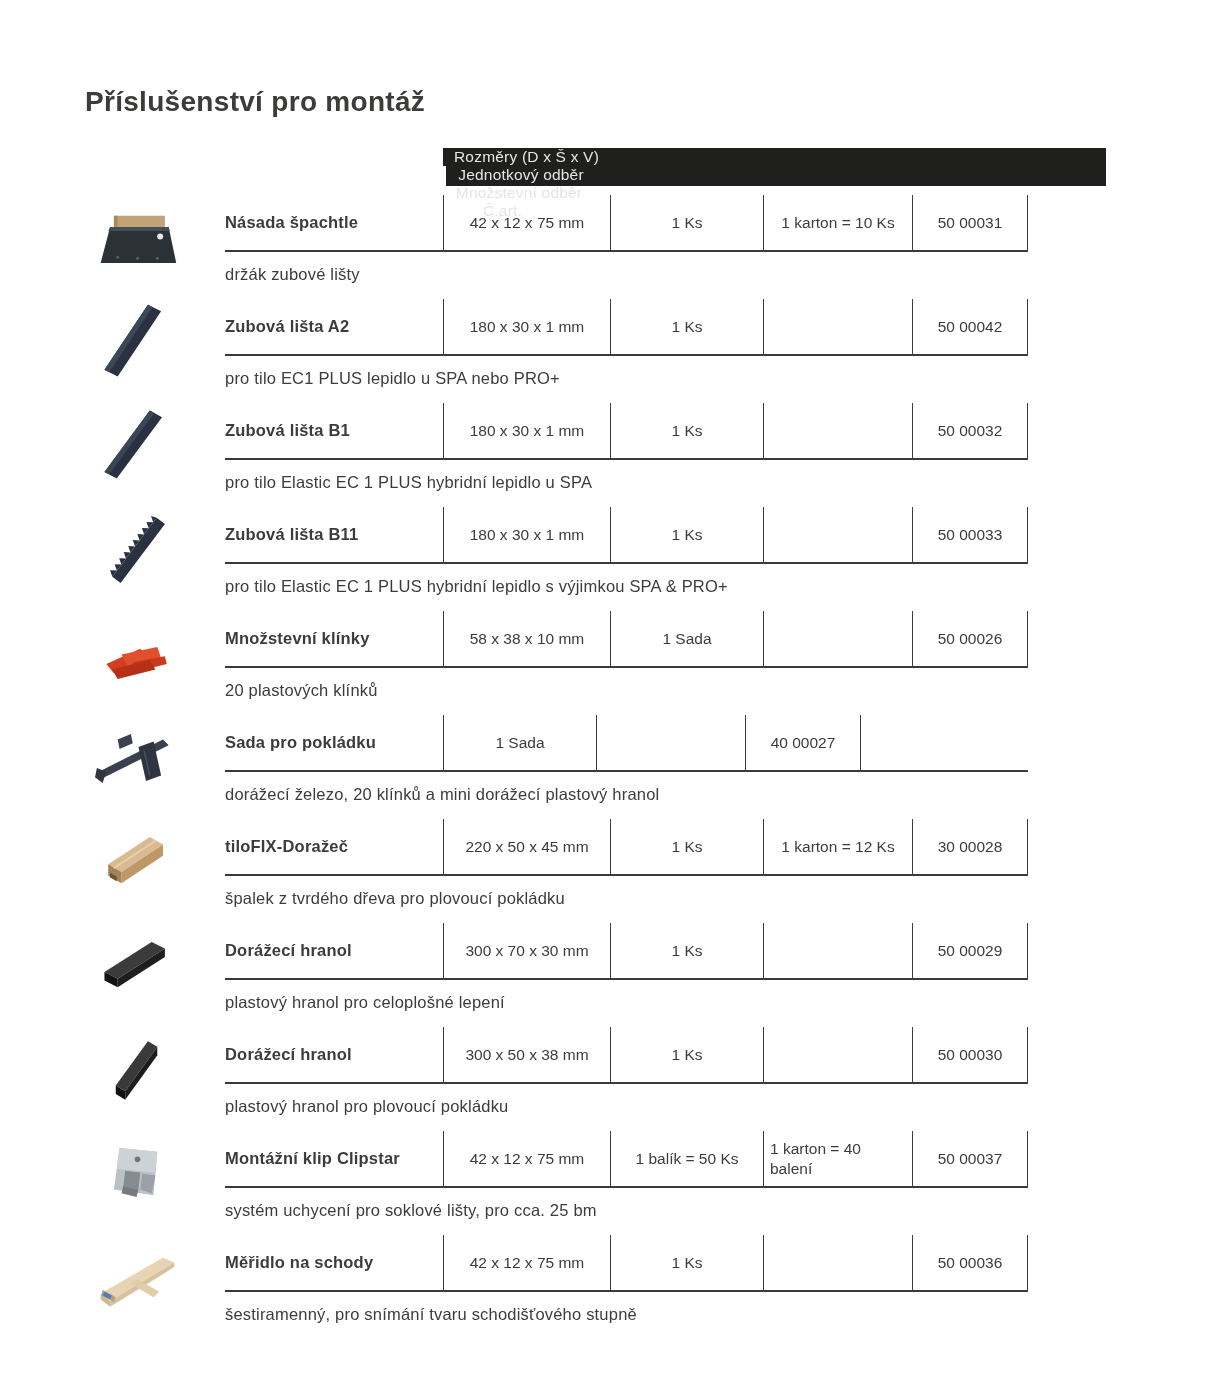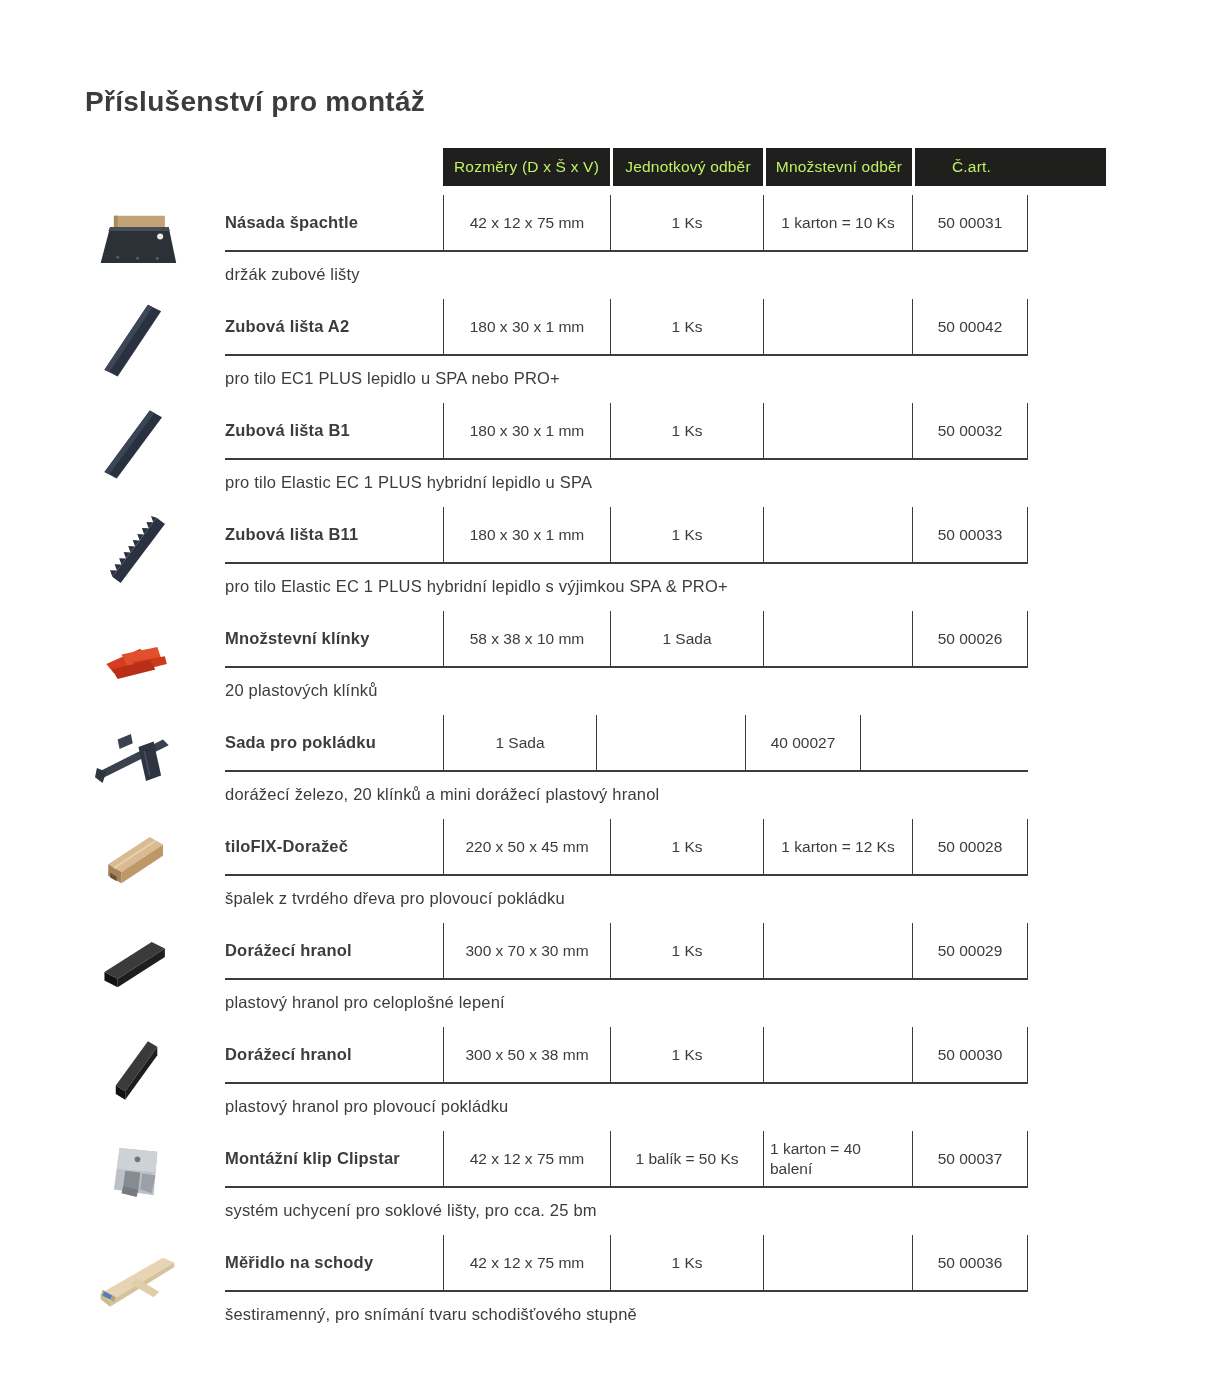--- a/index.html
+++ b/index.html
@@ -18,21 +18,22 @@
     letter-spacing: 0.3px;
     line-height: 32px;
   }
   
   .table-header {
     display: flex;
     margin: 30px 0 9px 443px;
     width: 663px;
     height: 38px;
     background: #1f1f1d;
-    color: #bef264;
+    color: #e5e5e5;
+    flex-direction: column;
   }
   .th {
     display: flex; align-items: center; justify-content: center;
     font-size: 15.5px;
     letter-spacing: 0.2px;
   }
   .th + .th { border-left: 3px solid #ffffff; }
   .w-dim  { width: 167px; }
   .w-unit { width: 153px; }
   .w-bulk { width: 149px; }
@@ -221,21 +222,21 @@
     <polygon points="16,57 23,61 23,66 16,62" fill="#6d5437"></polygon>
     <line x1="20" y1="52" x2="64" y2="23" stroke="#e7d0ab" stroke-width="2"></line>
   </svg>
       </div>
     <div class="row-main">
       <div class="cells">
         <div class="cell name">tiloFIX-Doražeč</div>
         <div class="cell val w-dim">220 x 50 x 45 mm</div>
         <div class="cell val w-unit">1 Ks</div>
         <div class="cell val w-bulk">1 karton = 12 Ks</div>
-        <div class="cell val w-art last">50 00028</div>
+        <div class="cell val w-art last">30 00028</div>
       </div>
       <div class="subtitle">špalek z tvrdého dřeva pro plovoucí pokládku</div>
     </div>
   </div>
 
   <div class="row">
     <div class="row-img">
         <svg viewBox="0 0 90 90" xmlns="http://www.w3.org/2000/svg">
     <polygon points="10,52 60,20 74,27 24,59" fill="#3b3b3b"></polygon>
     <polygon points="24,59 74,27 74,36 24,68" fill="#1e1e1e"></polygon>

